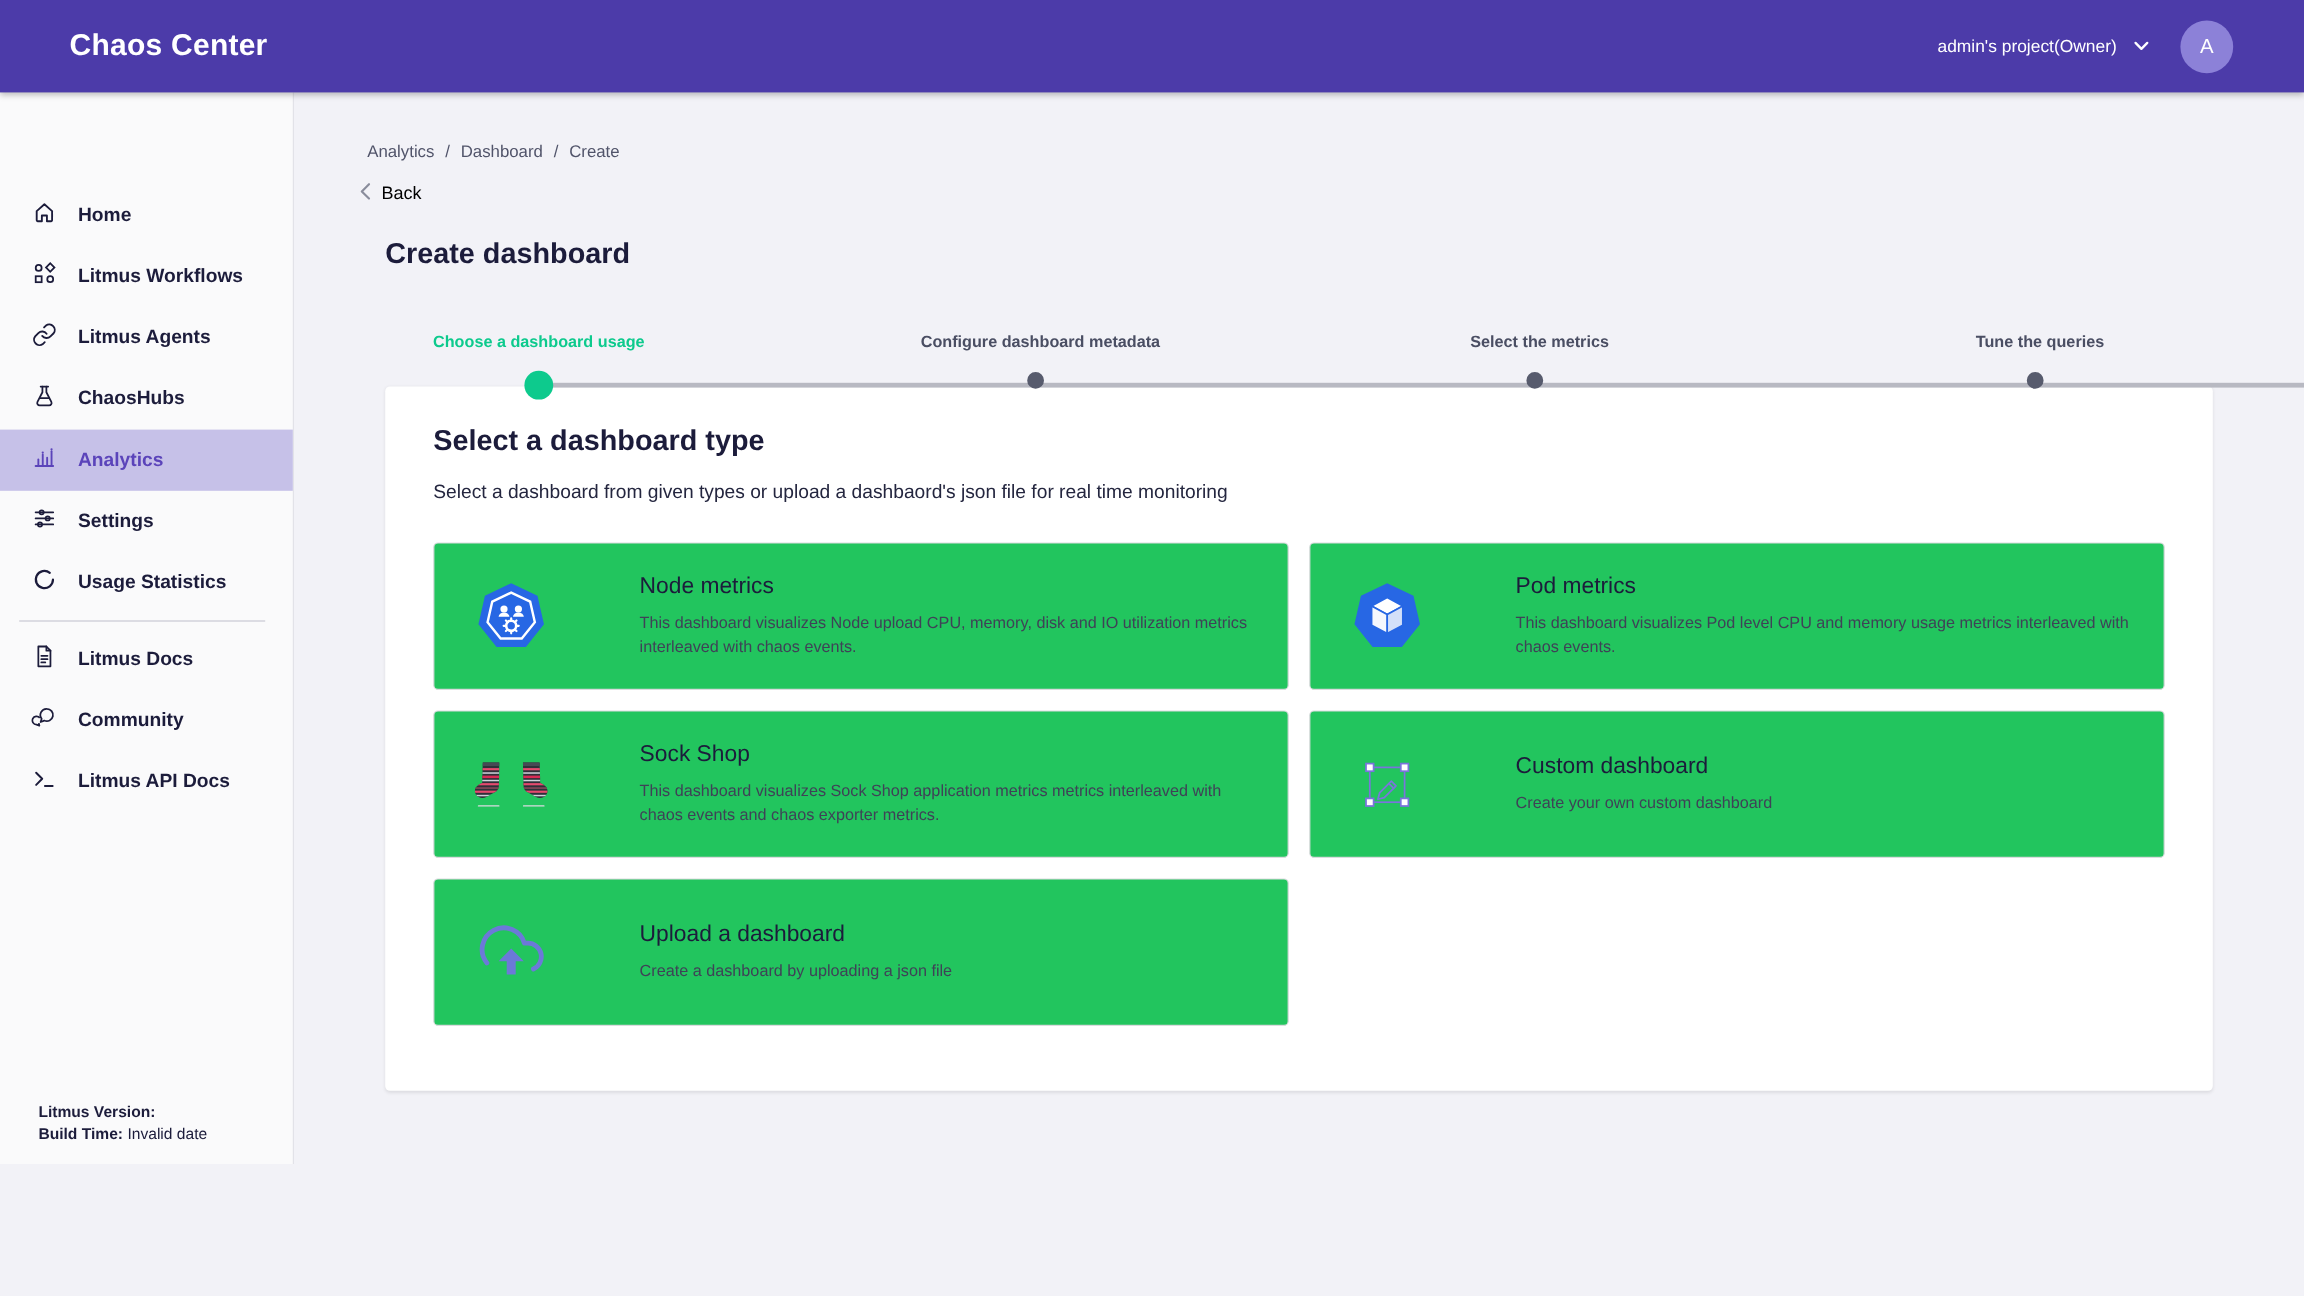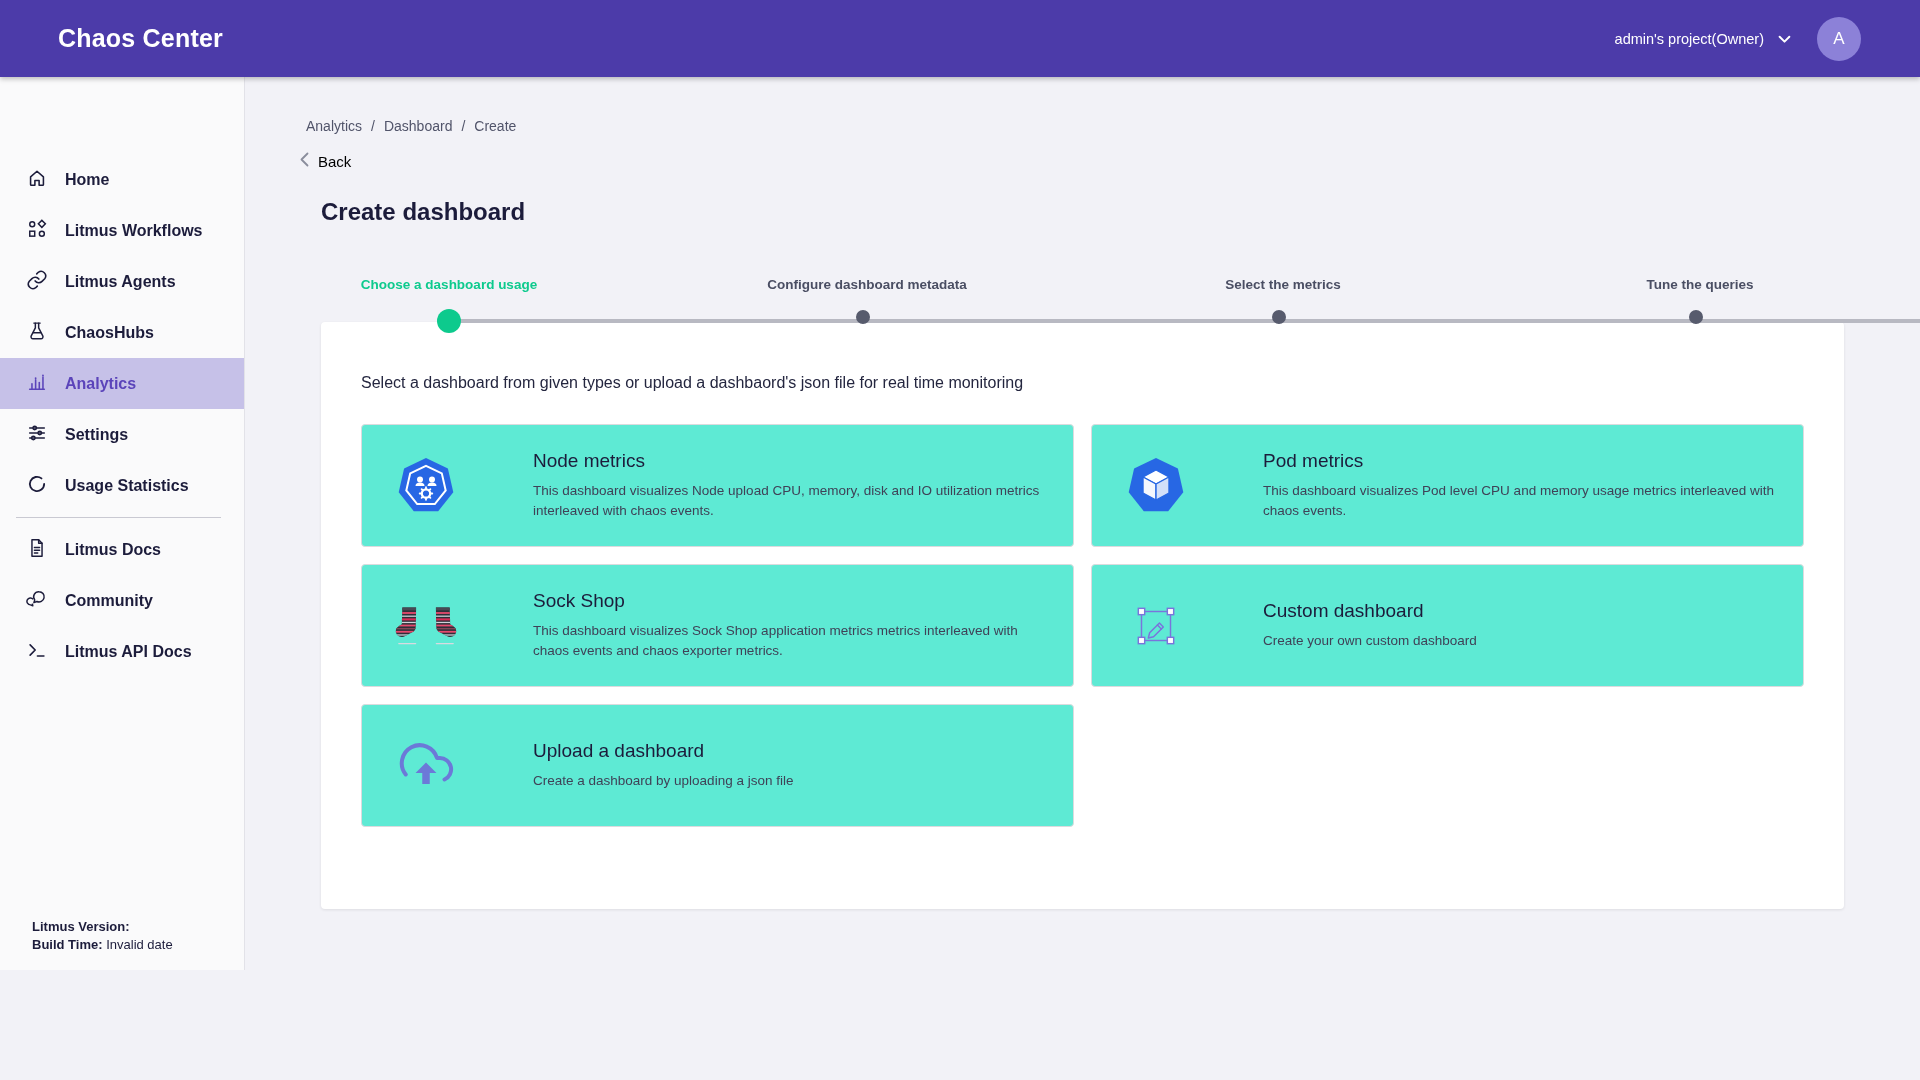--- a/index.html
+++ b/index.html
@@ -44,21 +44,21 @@
   .dot { position:absolute; z-index:3; border-radius:50%; }
   .dot.active { width:24px; height:24px; background:#0DCA8D; }
   .dot.pending { width:8px; height:8px; background:#fff; border:7px solid #575B6D; }
 
   
   .panel { position:absolute; left:321px; top:322px; width:1523px; height:587px; background:#fff;
            border-radius:4px; box-shadow:0 1px 3px rgba(0,0,0,.09); padding:32px 40px; z-index:1; }
   .panel-heading { font-size:24px; font-weight:700; color:#1C1C3B; }
   .panel-sub { font-size:16px; color:#24263F; margin-top:20px; }
   .cards-grid { display:grid; grid-template-columns:713px 713px; gap:17px; margin-top:32px; }
-  .type-card { height:123px; background:#5eead4; border:1px solid #DBDBDE; border-radius:4px;
+  .type-card { height:123px; background:#22c55e; border:1px solid #DBDBDE; border-radius:4px;
                display:flex; align-items:center; cursor:pointer; }
   .icon-wrap { width:64px; margin:0 75px 0 32px; display:flex; align-items:center; justify-content:center; flex:none; }
   .card-text { padding-right:24px; }
   .card-title { font-size:19px; font-weight:500; color:#1C1C3B; margin-bottom:9px; }
   .card-desc { font-size:13.5px; line-height:1.45; color:#3F4257; max-width:530px; }
 </style>
 </head>
 <body>
 
 <div id="app">
@@ -192,20 +192,21 @@
   <div class="step-label" style="left:867px">Configure dashboard metadata</div>
   <div class="step-label" style="left:1283px">Select the metrics</div>
   <div class="step-label" style="left:1700px">Tune the queries</div>
   <div class="step-line"></div>
   <div class="dot active" style="left:437px; top:309px"></div>
   <div class="dot pending" style="left:856px; top:310px"></div>
   <div class="dot pending" style="left:1272px; top:310px"></div>
   <div class="dot pending" style="left:1689px; top:310px"></div>
 
   <div class="panel">
+    <div class="panel-heading">Select a dashboard type</div>
     <div class="panel-sub">Select a dashboard from given types or upload a dashbaord's json file for real time monitoring</div>
 
     <div class="cards-grid">
 
       <div class="type-card">
         <div class="icon-wrap">
           <svg width="64" height="64" viewBox="0 0 64 64">
             <polygon points="32,4 53.9,14.5 59.3,38.2 44.2,57.2 19.8,57.2 4.7,38.2 10.1,14.5" fill="#2767E4"></polygon>
             <polygon points="32,11.8 47.8,19.4 51.7,36.5 40.8,50.1 23.2,50.1 12.3,36.5 16.2,19.4" fill="none" stroke="#fff" stroke-width="2"></polygon>
             <circle cx="26" cy="25.5" r="3" fill="#fff"></circle>

